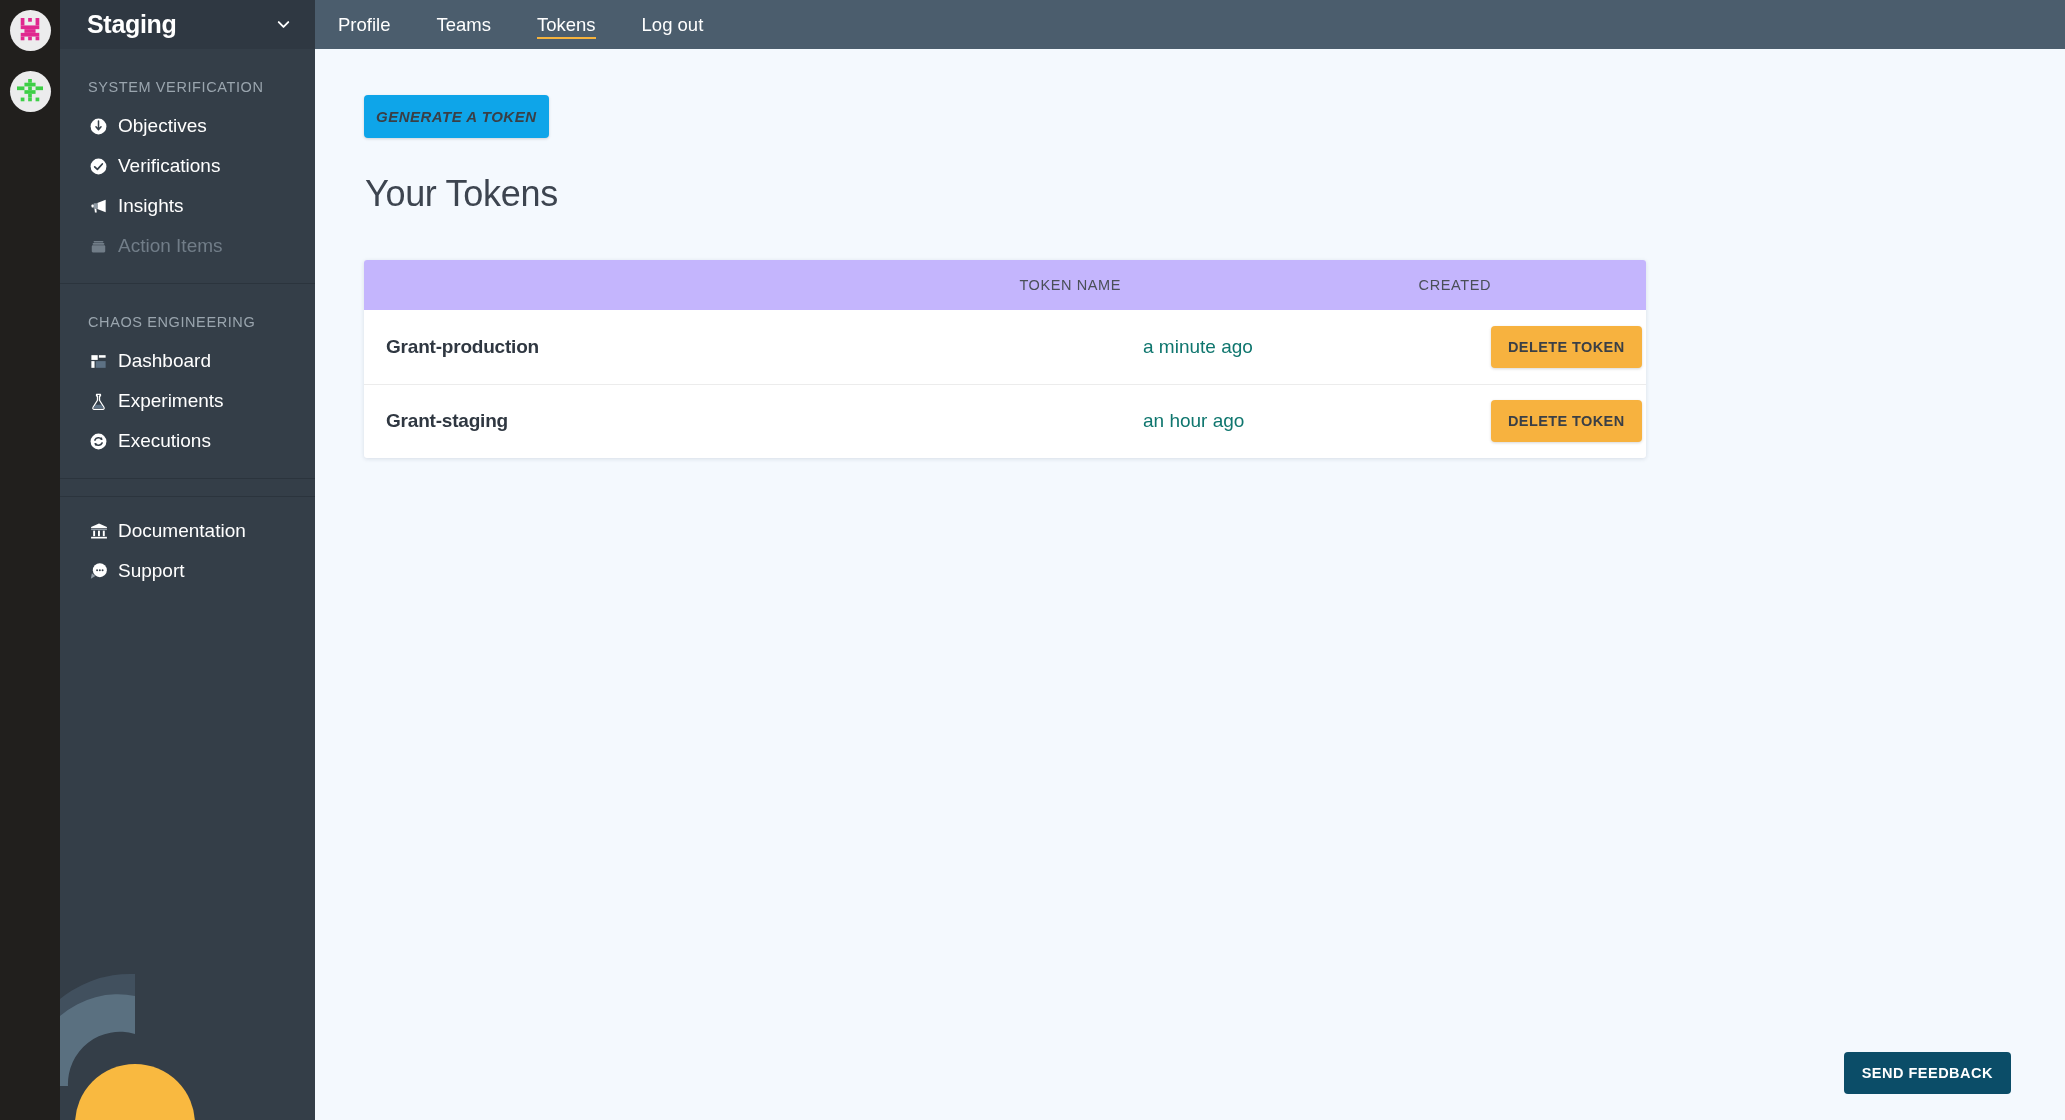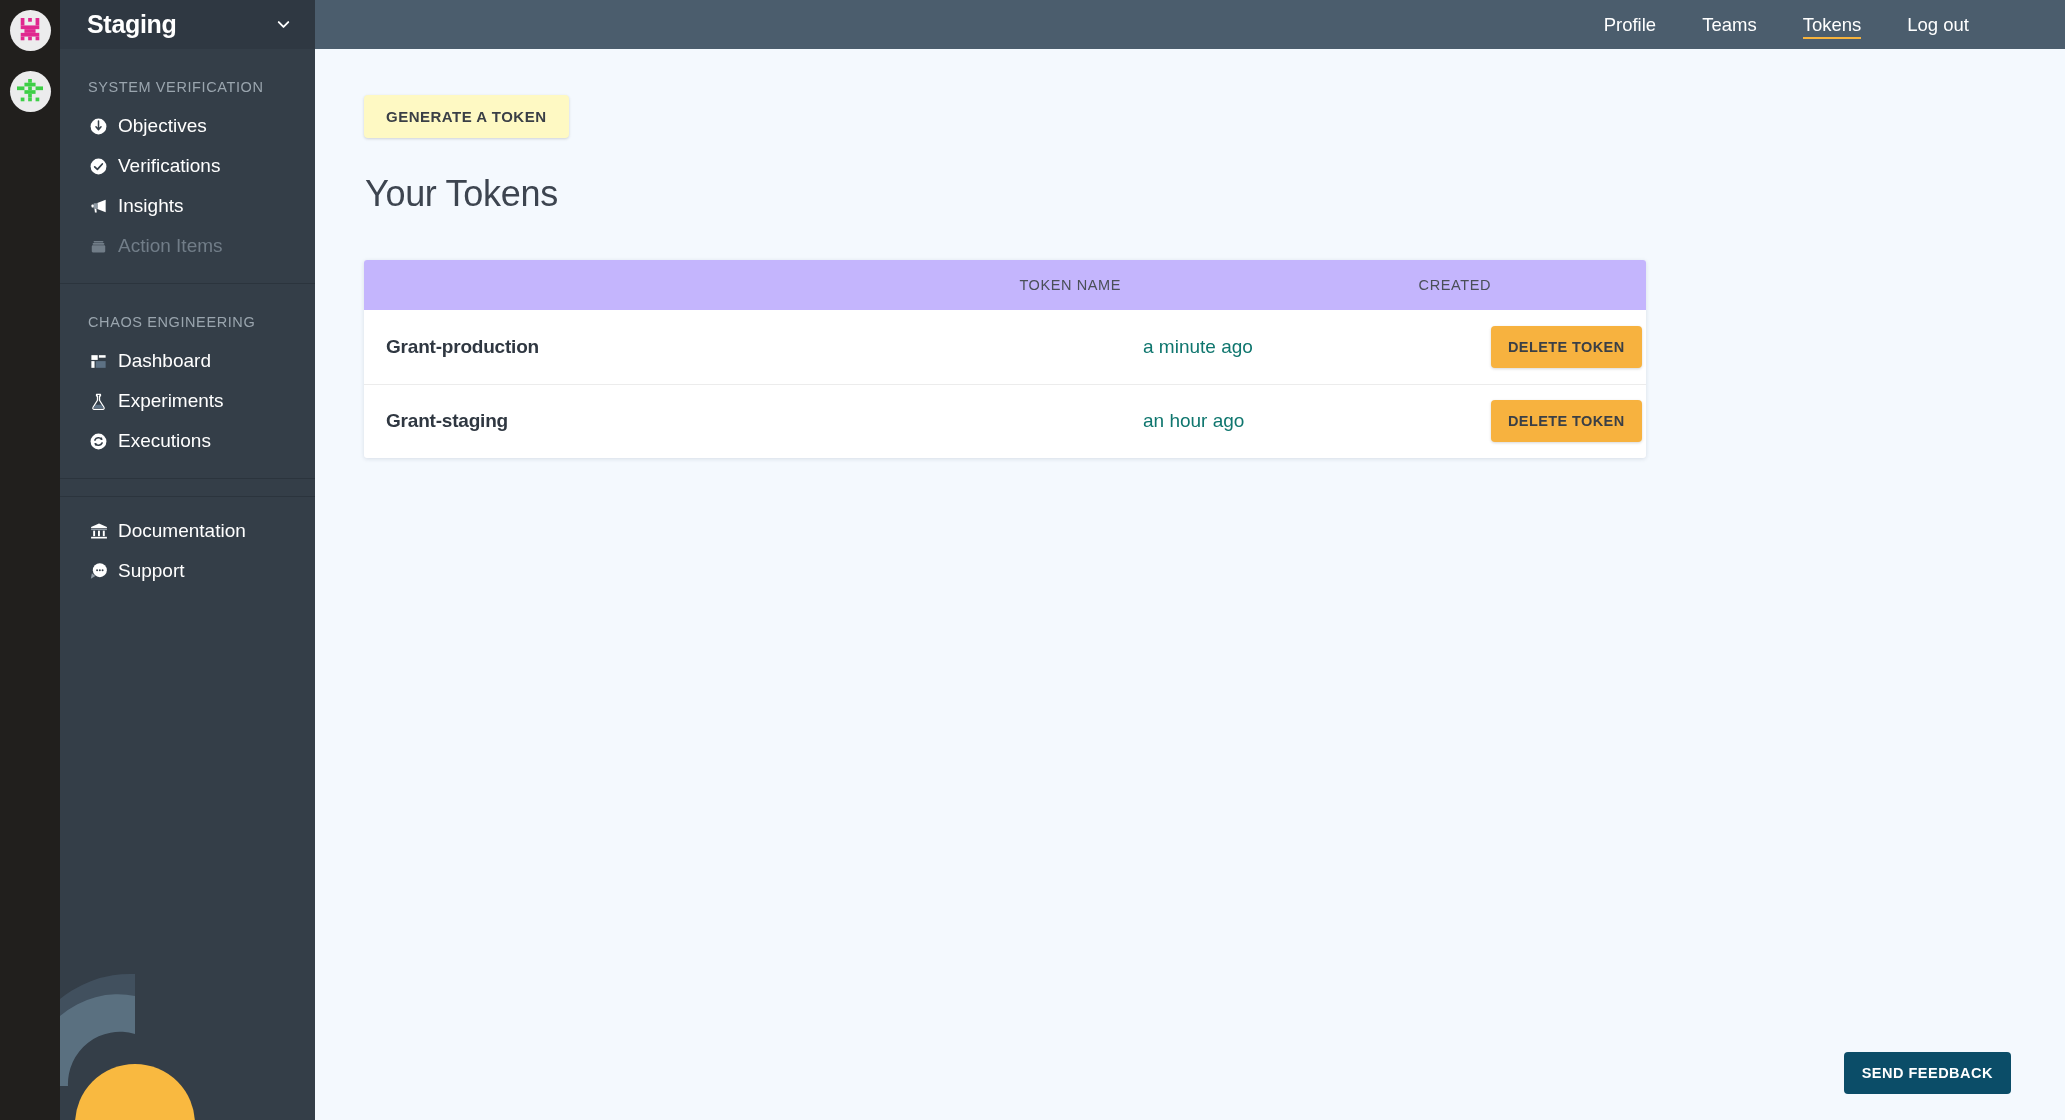--- a/index.html
+++ b/index.html
@@ -127,21 +127,20 @@
     flex-direction: column;
     min-width: 0;
     position: relative;
   }
 
   .topbar {
     height: 49px;
     background: #4b5d6d;
     display: flex;
     align-items: center;
-    justify-content: flex-end;
     padding-right: 73px;
     gap: 0;
     flex-shrink: 0;
   }
   .topnav-item {
     color: #ffffff;
     font-size: 18.5px;
     padding: 0 23px;
     cursor: pointer;
     position: relative;
@@ -161,31 +160,32 @@
   .content {
     flex: 1;
     background: #f4f9fe;
     padding: 46px 0 0 49px;
     position: relative;
     overflow: hidden;
   }
 
   .btn-generate {
     display: inline-block;
-    background: #fef9c3;
+    background: #0ea5e9;
     color: #3a3f46;
     border: none;
     border-radius: 4px;
     font-family: "Liberation Sans", sans-serif;
     font-size: 15px;
     font-weight: bold;
     letter-spacing: 0.5px;
-    padding: 13px 22px;
+    padding: 13px 12px;
     cursor: pointer;
     box-shadow: 0 1px 3px rgba(0,0,0,0.16);
+    font-style: italic;
   }
 
   .page-title {
     color: #3d4550;
     font-size: 36px;
     font-weight: normal;
     letter-spacing: -0.3px;
     margin: 35px 0 0 1px;
   }
 

